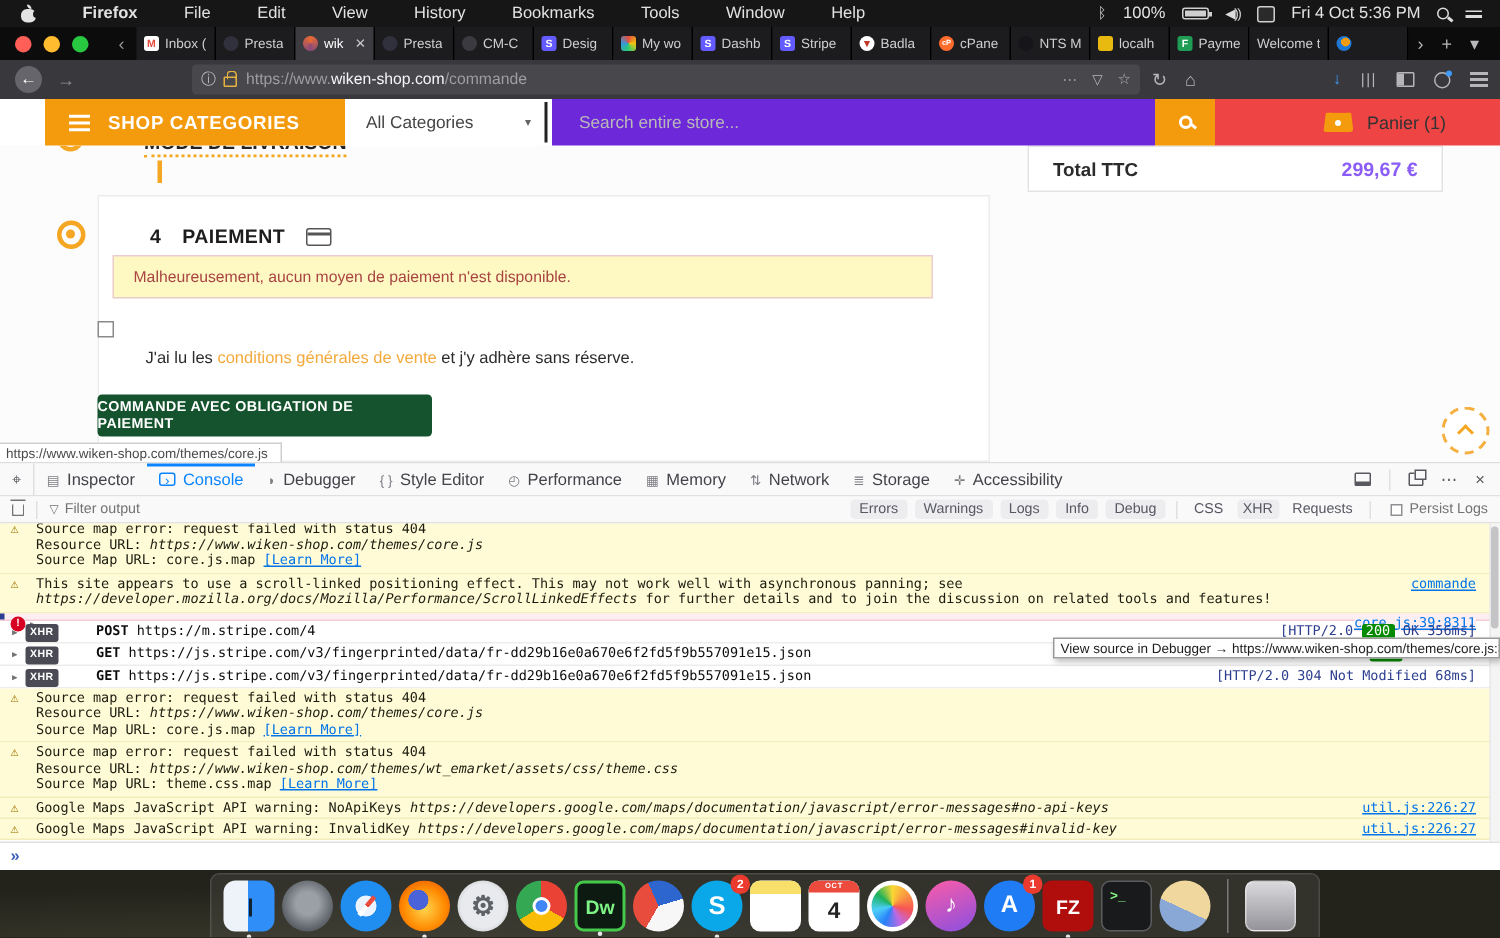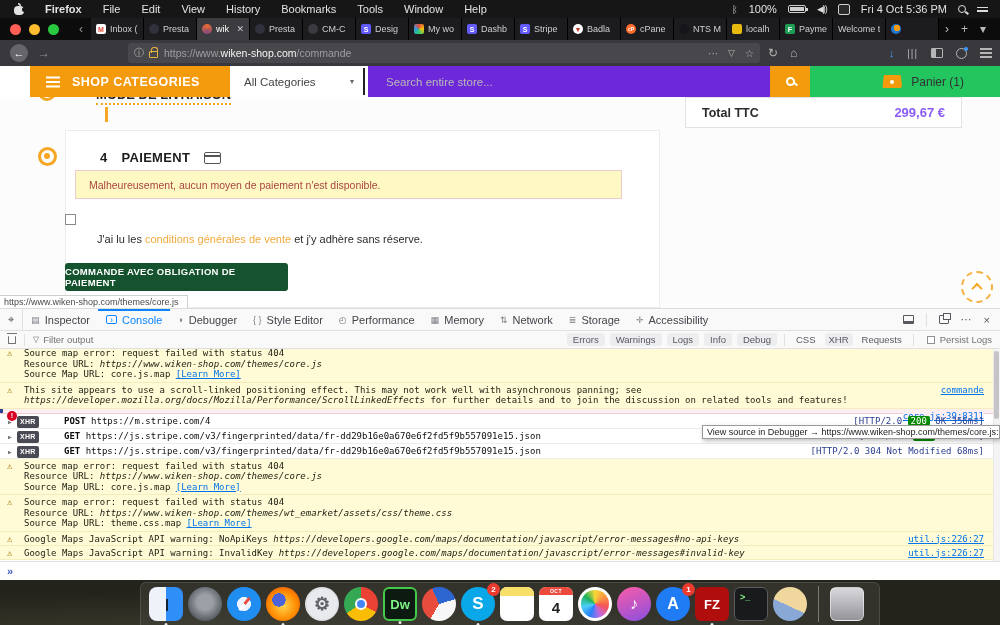--- a/index.html
+++ b/index.html
@@ -2,21 +2,21 @@
 <html><head>
 <meta charset="utf-8">
 <style>
   * { margin:0; padding:0; box-sizing:border-box; }
   html,body { width:1000px; height:625px; overflow:hidden; }
   body { font-family:"Liberation Sans", sans-serif; position:relative; background:#23231c; }
 
   
   .menubar { position:absolute; top:0; left:0; width:1000px; height:18px; background:#161617;
     color:#e3e3e3; font-size:11px; display:flex; align-items:center; }
-  .mb-left { display:flex; align-items:center; gap:21px; padding-left:14px; }
+  .mb-left { display:flex; align-items:center; gap:31px; padding-left:14px; }
   .apple { width:10px; height:11px; position:relative; }
   .apple .body { position:absolute; left:0; top:2px; width:10px; height:9px; background:#e3e3e3; border-radius:4px 4px 4px 4px; }
   .apple .bite { position:absolute; right:-3px; top:3px; width:5px; height:5px; background:#161617; border-radius:50%; }
   .apple .leaf { position:absolute; left:4px; top:-1px; width:3px; height:3px; background:#e3e3e3; border-radius:0 3px 0 3px; }
   .mb-item { white-space:nowrap; }
   .mb-item.bold { font-weight:bold; }
   .mb-right { margin-left:auto; display:flex; align-items:center; gap:11px; padding-right:12px; }
   .bt { font-size:10px; color:#cfcfcf; }
   .battery { width:18px; height:8px; border:1px solid #cfcfcf; border-radius:2px; position:relative; }
   .battery .fill { position:absolute; inset:1px; background:#cfcfcf; }
@@ -73,21 +73,21 @@
   .shop-cat { position:absolute; left:30px; top:0; width:200px; height:31px; background:#f49a0d; color:#fff;
     display:flex; align-items:center; gap:12px; padding-left:16px; font-weight:bold; font-size:12.5px; letter-spacing:.5px; }
   .wburger { width:14px; height:2px; background:#fff; box-shadow:0 4.5px 0 #fff, 0 -4.5px 0 #fff; }
   .all-cat { position:absolute; left:230px; top:0; width:130px; height:31px; background:#fff; display:flex; align-items:center; padding-left:14px; font-size:11.5px; color:#444; }
   .all-cat .car { margin-left:auto; margin-right:6px; color:#666; font-size:8px; }
   .cat-div { position:absolute; left:363px; top:2px; width:2px; height:27px; background:#222; }
   .search-inp { position:absolute; left:368px; top:0; width:402px; height:31px; background:#6d28d9; display:flex; align-items:center; padding-left:18px; font-size:11.5px; color:#b9b9b9; }
   .search-btn { position:absolute; left:770px; top:0; width:40px; height:31px; background:#f49a0d; display:flex; align-items:center; justify-content:center; }
   .smag { width:9px; height:9px; border:2px solid #fff; border-radius:50%; position:relative; }
   .smag:after { content:""; position:absolute; width:5px; height:2px; background:#fff; right:-5px; bottom:-1px; transform:rotate(40deg); }
-  .cart-area { position:absolute; left:810px; top:0; width:190px; height:31px; background:#22c55e; display:flex; align-items:center; justify-content:flex-end; gap:9px; padding-right:36px; font-size:12px; color:#333; }
+  .cart-area { position:absolute; left:810px; top:0; width:190px; height:31px; background:#ef4444; display:flex; align-items:center; justify-content:flex-end; gap:9px; padding-right:36px; font-size:12px; color:#333; }
   .basket { width:20px; height:13px; background:#f49a0d; clip-path:polygon(8% 0,92% 0,100% 100%,0 100%); border-radius:2px; position:relative; }
   .basket i { position:absolute; left:8px; top:5px; width:4px; height:4px; border-radius:50%; background:#fff; }
   .basket:before { content:""; position:absolute; left:4px; top:-5px; width:10px; height:7px; border:2px solid #f49a0d; border-bottom:none; border-radius:6px 6px 0 0; }
 
   
   .step3-clip { position:absolute; left:96px; top:31px; width:200px; height:8px; overflow:hidden; }
   .step3-clip .t { position:absolute; top:-10px; font-size:13px; font-weight:bold; color:#222; border-bottom:2px dotted #f5a623; padding-bottom:1px; white-space:nowrap; }
   .ring-clip { position:absolute; left:38px; top:31px; width:20px; height:7px; overflow:hidden; }
   .ring-clip .r { position:absolute; top:-14px; width:18px; height:18px; border:3.5px solid #f5a623; border-radius:50%; }
   .connector { position:absolute; left:105px; top:41px; width:3px; height:15px; background:#f5a623; }

